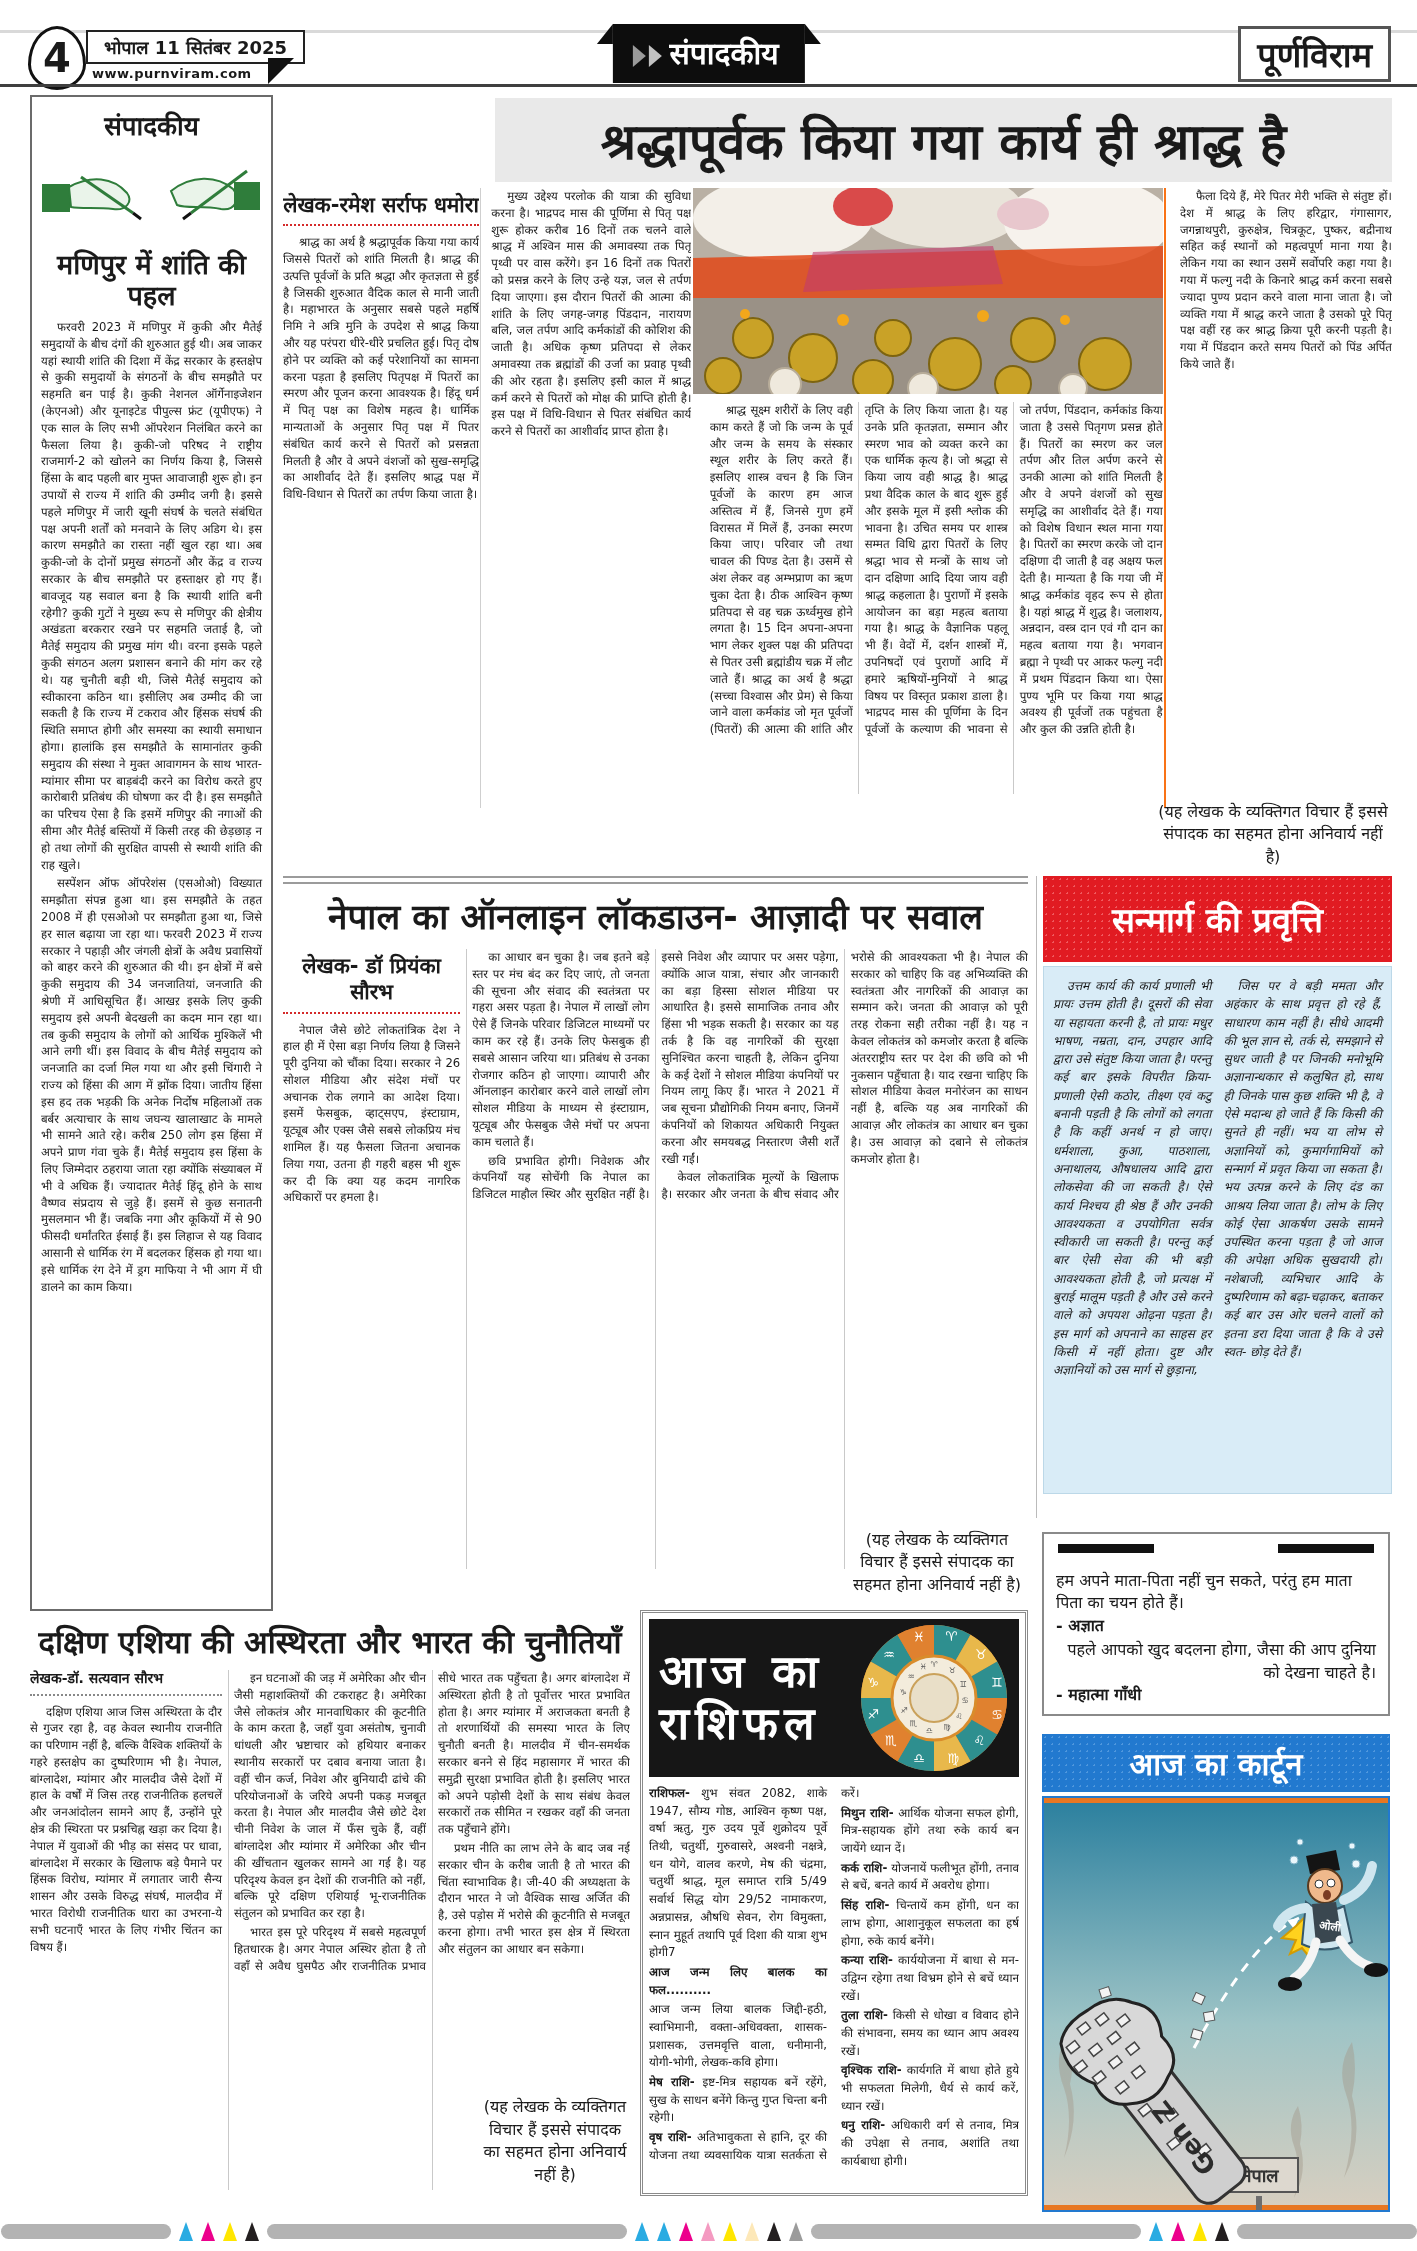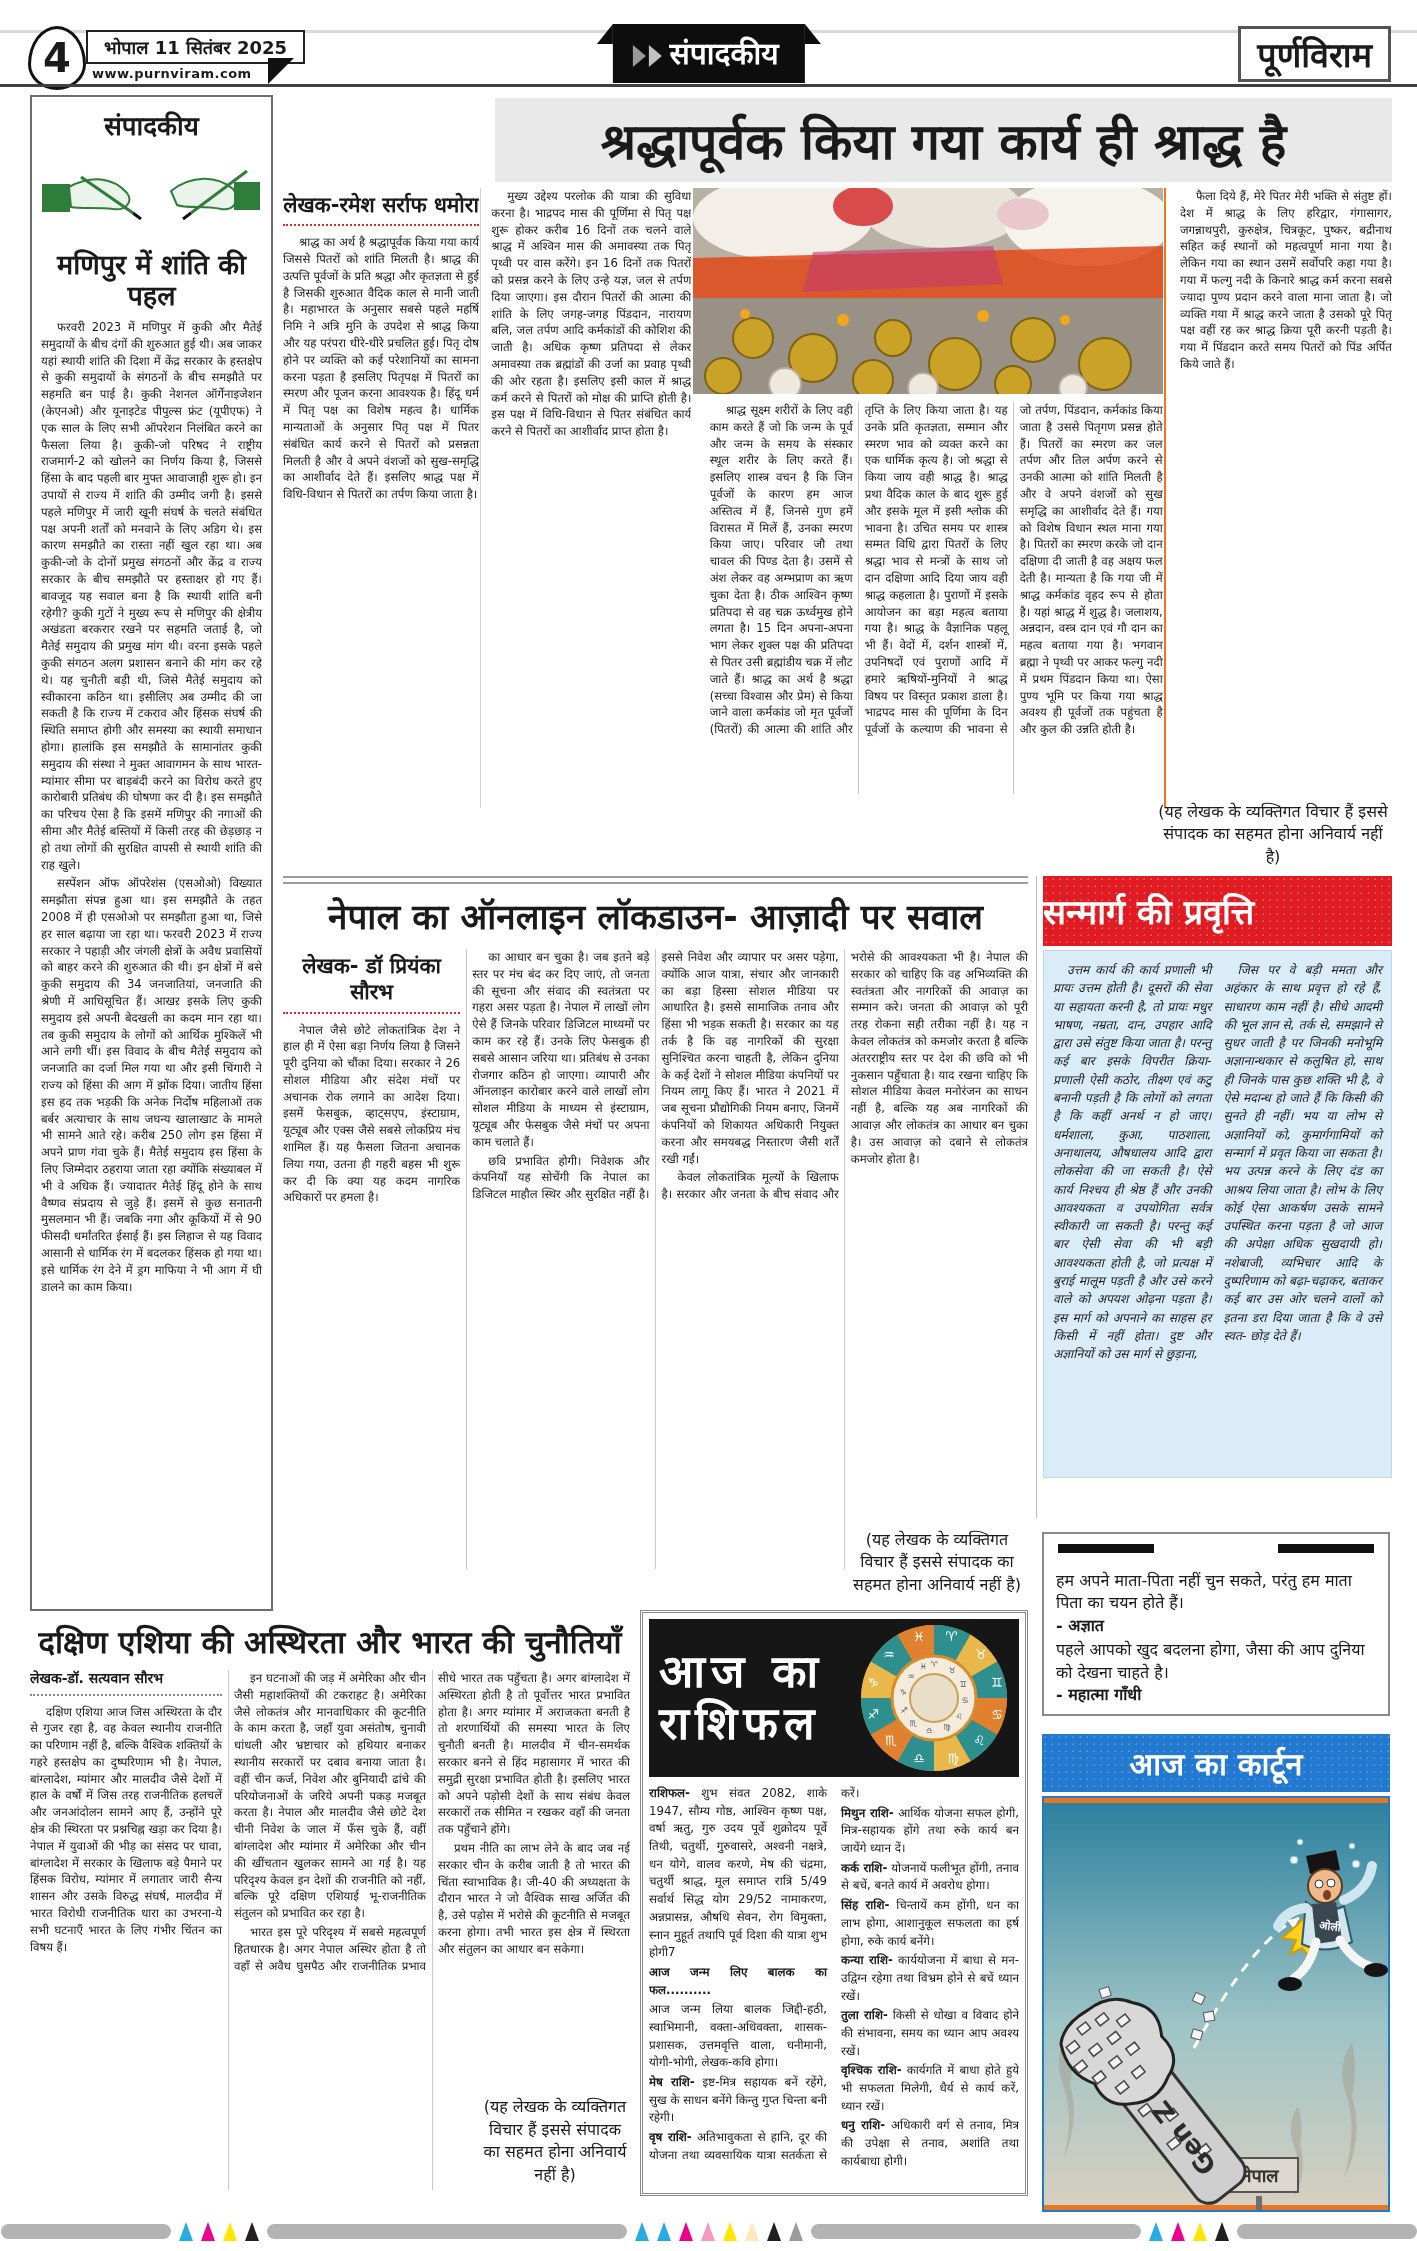--- a/index.html
+++ b/index.html
@@ -53,33 +53,33 @@
   .lead-disclaimer{position:absolute;right:4px;bottom:2px;width:230px;}
   
   .nepal{position:absolute;left:283px;top:876px;width:745px;height:726px;overflow:hidden;}
   .double-rule{height:4px;border-top:2px solid #9b9b9b;border-bottom:2px solid #9b9b9b;margin-bottom:8px;}
   .nepal-headline{font-size:35px;font-weight:bold;text-align:center;margin:4px 0 10px 0;}
   .nepal-body{column-count:4;height:620px;overflow:hidden;}
   .nepal-disclaimer{position:absolute;right:2px;bottom:6px;width:178px;background:#fff;}
   
   .sanmarg{position:absolute;left:1036px;top:876px;width:356px;height:642px;border-left:1px solid #bbb;
            padding-left:6px;box-sizing:border-box;}
-  .sanmarg-banner{background:#e11b22;color:#fff;font-size:34px;font-weight:bold;
-           padding:12px 0;background-image:radial-gradient(#f0595e 1px,transparent 1px);background-size:7px 7px;}
+  .sanmarg-banner{background:#e11b22;color:#fff;font-size:34px;font-weight:bold;text-align:center;
+           padding:20px 0;background-image:radial-gradient(#f0595e 1px,transparent 1px);background-size:7px 7px;}
   .sanmarg-body{margin-top:4px;background:#d9ecf7;border:1px solid #bcd8e8;padding:10px 9px;height:528px;
            box-sizing:border-box;column-count:2;column-gap:12px;font-style:italic;font-size:12.2px;
            line-height:1.5;text-align:justify;overflow:hidden;}
   .sanmarg-body p{margin:0 0 3px 0;text-indent:14px;}
   
   .quotebox{position:absolute;left:1042px;top:1532px;width:348px;height:184px;border:2px solid #8a8a8a;
             padding:10px 12px;box-sizing:border-box;font-size:16px;line-height:1.4;}
   .quotebox .bar{position:absolute;top:10px;width:96px;height:9px;background:#111;}
   .bar-l{left:14px;} .bar-r{right:14px;}
   .quote-text{margin:26px 0 0 0;}
-  .quote-text.second{margin-top:2px;}
+  .quote-text.second{margin-top:2px;text-align:right;}
   .quote-author{font-weight:bold;margin:0;}
   
   .cartoon-banner{position:absolute;left:1042px;top:1734px;width:348px;height:58px;background:#2279cf;
             background-image:radial-gradient(#4f97dd 1px,transparent 1px);background-size:7px 7px;
             color:#fff;font-size:31px;font-weight:bold;display:flex;align-items:center;justify-content:center;}
   .cartoon-box{position:absolute;left:1042px;top:1796px;width:348px;height:416px;border:2px solid #2279cf;box-sizing:border-box;}
   
   .south{position:absolute;left:30px;top:1618px;width:600px;height:578px;overflow:hidden;}
   .south-headline{font-size:31px;font-weight:bold;text-align:center;margin:2px 0 8px 0;}
   .south-body{column-count:3;height:520px;overflow:hidden;}

